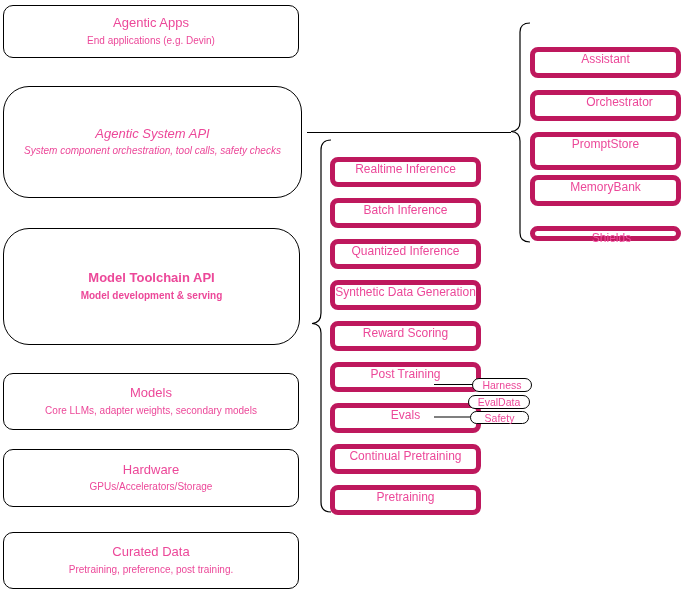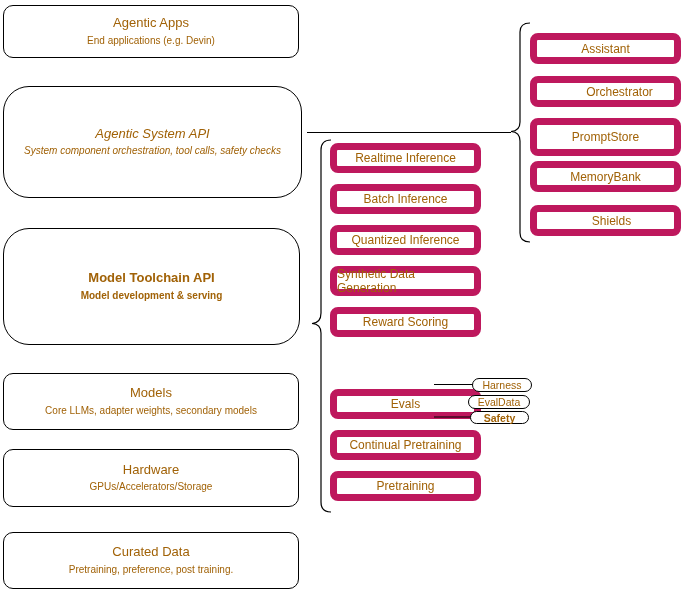--- a/index.html
+++ b/index.html
@@ -1,33 +1,33 @@
 <!DOCTYPE html>
 <html><head>
 <meta charset="utf-8">
 <style>
   html,body { margin:0; padding:0; background:#ffffff; }
   #canvas {
     position:relative; width:682px; height:591px; background:#ffffff;
-    font-family:"Liberation Sans", sans-serif; color:#a16207;
+    font-family:"Liberation Sans", sans-serif; color:#ec4899;
     overflow:hidden;
   }
   .box {
     position:absolute; box-sizing:border-box;
     background:#ffffff; border:1px solid #000;
     display:flex; flex-direction:column; align-items:center; justify-content:center;
     text-align:center; gap:4px; z-index:1;
   }
   .box .title { font-size:13px; line-height:1.1; }
   .box .subtitle { font-size:10px; line-height:1.2; padding:0 8px; }
   .mbox, .rbox {
     position:absolute; box-sizing:border-box; background:#ffffff;
-    border:7px solid #be185d; border-radius:8px;
-    display:flex; align-items:center; justify-content:center;
-    font-size:12px; z-index:1;
+    border:5px solid #be185d; border-radius:8px;
+    display:flex; align-items:flex-start; justify-content:center;
+    font-size:12px; z-index:1;margin-top:14px;
   }
   .pill {
     position:absolute; box-sizing:border-box; background:#ffffff;
     border:1px solid #000; border-radius:8px;
     display:flex; align-items:center; justify-content:center;
     font-size:10.5px; z-index:3;
   }
   svg.overlay { position:absolute; left:0; top:0; z-index:2; pointer-events:none; }
 </style>
 </head>
@@ -73,20 +73,23 @@
   </div>
   <div class="mbox" style="left:330px; top:225px; width:151px; height:30px;">
     <span>Quantized Inference</span>
   </div>
   <div class="mbox" style="left:330px; top:266px; width:151px; height:30px;">
     <span>Synthetic Data Generation</span>
   </div>
   <div class="mbox" style="left:330px; top:307px; width:151px; height:30px;">
     <span>Reward Scoring</span>
   </div>
+  <div class="mbox" style="left:330px; top:348px; width:151px; height:30px;">
+    <span>Post Training</span>
+  </div>
   <div class="mbox" style="left:330px; top:389px; width:151px; height:30px;">
     <span>Evals</span>
   </div>
   <div class="mbox" style="left:330px; top:430px; width:151px; height:30px;">
     <span>Continual Pretraining</span>
   </div>
   <div class="mbox" style="left:330px; top:471px; width:151px; height:30px;">
     <span>Pretraining</span>
   </div>
 
@@ -95,21 +98,21 @@
   </div>
   <div class="rbox" style="left:530px; top:76px; width:151px; height:31px;padding-left:28px;">
     <span>Orchestrator</span>
   </div>
   <div class="rbox" style="left:530px; top:118px; width:151px; height:38px;">
     <span>PromptStore</span>
   </div>
   <div class="rbox" style="left:530px; top:161px; width:151px; height:31px;">
     <span>MemoryBank</span>
   </div>
-  <div class="rbox" style="left:530px; top:205px; width:151px; height:31px;padding-left:12px;">
+  <div class="rbox" style="left:530px; top:212px; width:151px; height:15px;padding-left:12px;">
     <span>Shields</span>
   </div>
 
   <svg class="overlay" width="682" height="591" viewBox="0 0 682 591">
 
     <path d="M307,132.5 H511" stroke="#000" stroke-width="1.2" fill="none"></path>
 
     <path d="M530,23 Q520,23 520,32 V122 Q520,131 511,131.5 Q520,132 520,141 V233 Q520,242 530,242" stroke="#000" stroke-width="1.2" fill="none"></path>
 
     <path d="M331,140 Q321,140 321,150 V313 Q321,323 312,323.5 Q321,324 321,333 V502 Q321,512 331,512" stroke="#000" stroke-width="1.2" fill="none"></path>
@@ -117,17 +120,17 @@
     <path d="M434,384.5 H476" stroke="#000" stroke-width="1.1" fill="none"></path>
     <path d="M434,417 H474" stroke="#000" stroke-width="1.1" fill="none"></path>
   </svg>
 
   <div class="pill" style="left:472px; top:378px; width:60px; height:14px;">
     <span>Harness</span>
   </div>
   <div class="pill" style="left:468px; top:395px; width:62px; height:14px;">
     <span>EvalData</span>
   </div>
-  <div class="pill" style="left:470px; top:411px; width:59px; height:13px;font-weight:bold;">
+  <div class="pill" style="left:470px; top:411px; width:59px; height:13px;">
     <span>Safety</span>
   </div>
 
 </div>
 
 </body></html>

